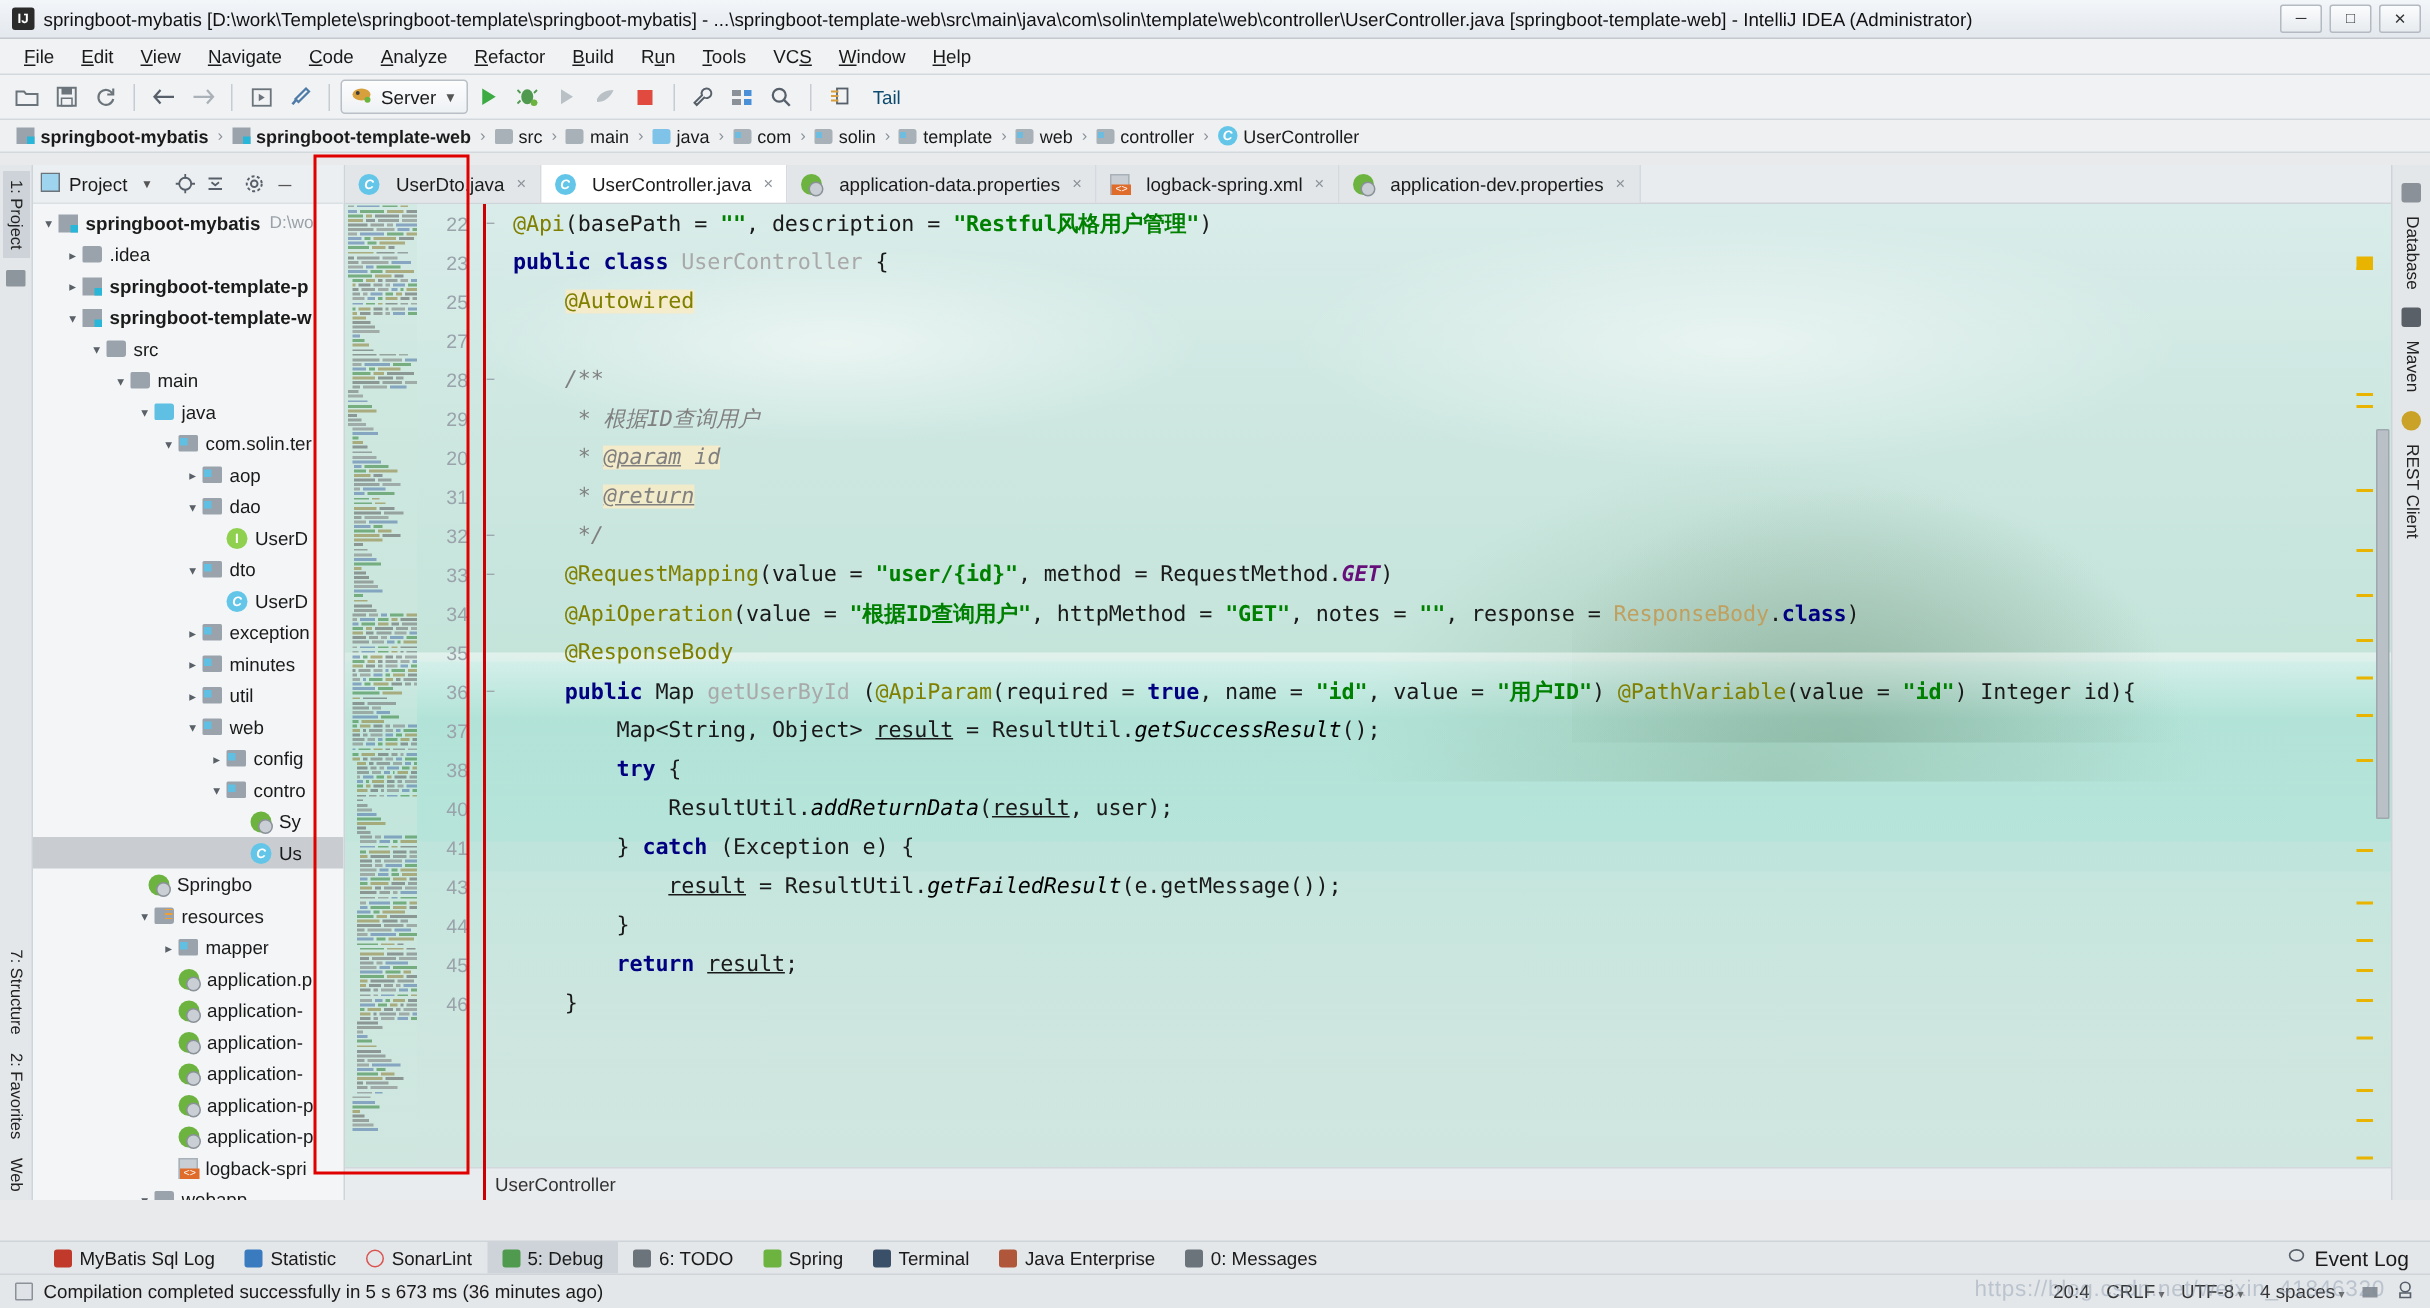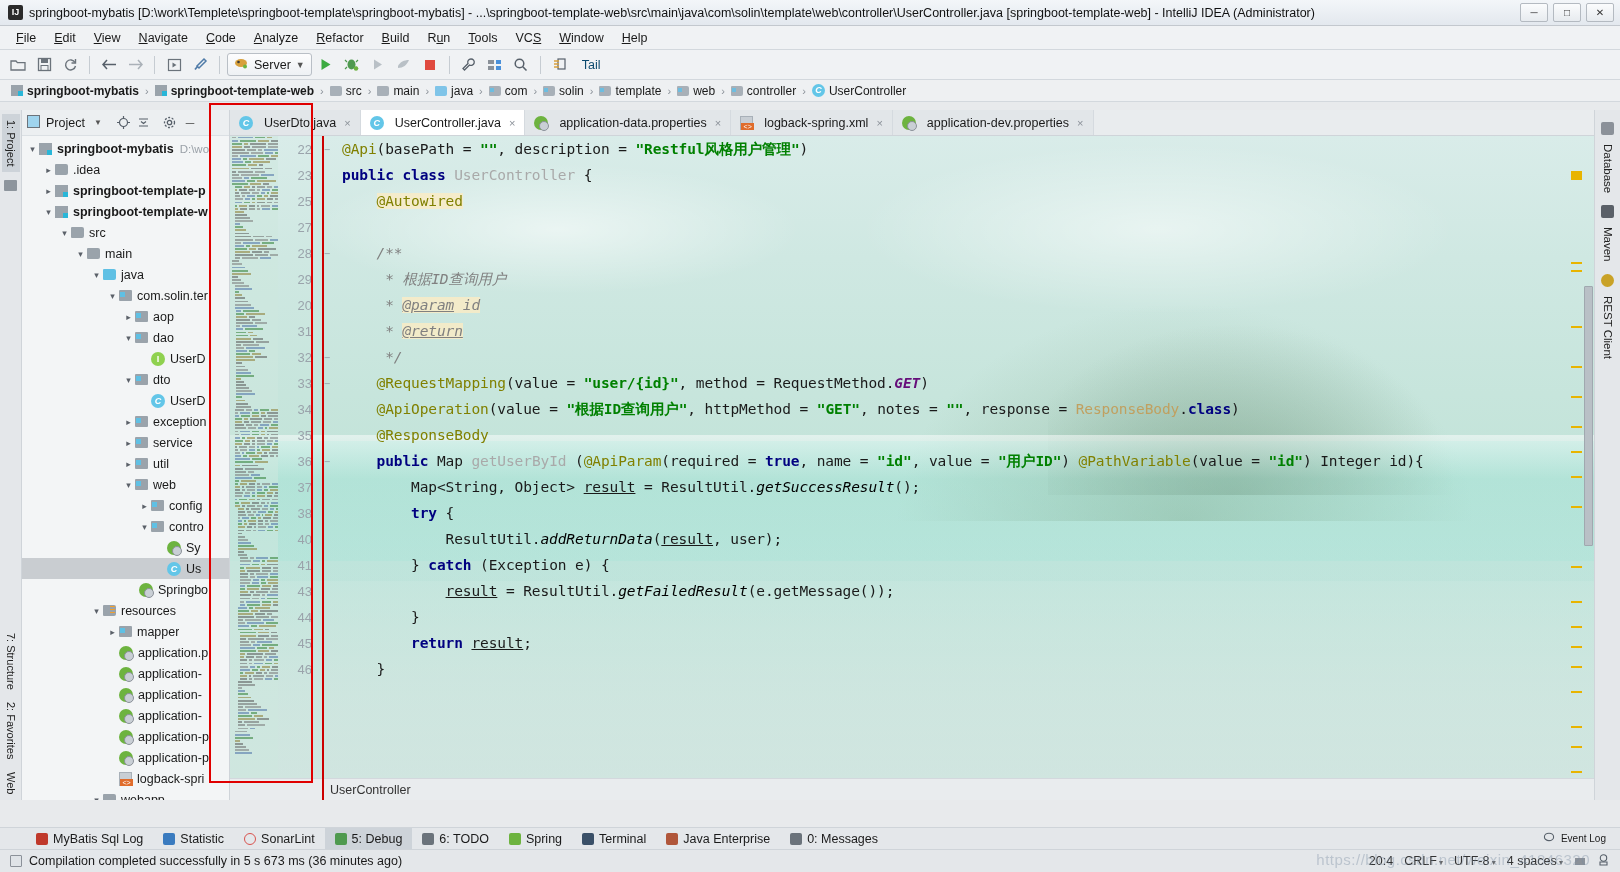--- a/index.html
+++ b/index.html
@@ -183,21 +183,21 @@
   
   #red-box{ position:absolute; left:209px; top:103px; width:104px; height:680px;
       border:2px solid #e00000; z-index:40; pointer-events:none;}
   
   #bottom-tabs{
     position:absolute; left:0; bottom:23px; width:1620px; height:22px;
     background:#e4e7ea;border-top:1px solid #cfd4d9;display:flex;align-items:center;padding-left:26px;
   }
   .btab{ display:flex;align-items:center;gap:5px;padding:2px 10px;font-size:12.5px;height:21px;}
   .btab.active{ background:#cdd3d9; }
-  #bottom-right{ margin-left:auto; display:flex;align-items:center;gap:6px;padding-right:14px;font-size:10px;text-align:right;}
+  #bottom-right{ margin-left:auto; display:flex;align-items:center;gap:6px;padding-right:14px;font-size:14px;text-align:right;}
   
   #statusbar{
     position:absolute; left:0; bottom:0; width:1620px; height:23px;
     background:#e4e7ea;border-top:1px solid #cfd4d9;display:flex;align-items:center;padding:0 10px;font-size:12.5px;
   }
   #sb-left{display:flex;align-items:center;gap:7px;}
   #sb-right{margin-left:auto;display:flex;align-items:center;gap:11px;color:#333;}
   .sb-ico{width:12px;height:12px;border:1px solid #8b9199;border-radius:1px;background:#dfe3e7;}
   .caret{font-size:8px;color:#666;}
   #watermark{ position:absolute; right:30px; bottom:4px; font-size:15px; color:rgba(120,140,160,.38);
@@ -508,21 +508,21 @@
           <span class="tlabel">UserD</span>
         </div>
         <div class="trow" style="padding-left: 100px;">
           <span class="arr">▸</span>
           <span class="ticon ic-pkg"></span>
           <span class="tlabel">exception</span>
         </div>
         <div class="trow" style="padding-left: 100px;">
           <span class="arr">▸</span>
           <span class="ticon ic-pkg"></span>
-          <span class="tlabel">service</span>
+          <span class="tlabel">minutes</span>
         </div>
         <div class="trow" style="padding-left: 100px;">
           <span class="arr">▸</span>
           <span class="ticon ic-pkg"></span>
           <span class="tlabel">util</span>
         </div>
         <div class="trow" style="padding-left: 100px;">
           <span class="arr">▾</span>
           <span class="ticon ic-pkg"></span>
           <span class="tlabel">web</span>
@@ -540,21 +540,21 @@
         <div class="trow" style="padding-left: 132px;">
           <span class="arr"></span>
           <span class="ticon ic-spring"></span>
           <span class="tlabel">Sy</span>
         </div>
         <div class="trow sel" style="padding-left: 132px;">
           <span class="arr"></span>
           <span class="ticon ic-c">C</span>
           <span class="tlabel">Us</span>
         </div>
-        <div class="trow" style="padding-left: 104px;">
+        <div class="trow" style="padding-left: 64px;">
           <span class="arr"></span>
           <span class="ticon ic-spring"></span>
           <span class="tlabel">Springbo</span>
         </div>
         <div class="trow" style="padding-left: 68px;">
           <span class="arr">▾</span>
           <span class="ticon ic-folder res"></span>
           <span class="tlabel">resources</span>
         </div>
         <div class="trow" style="padding-left: 84px;">

